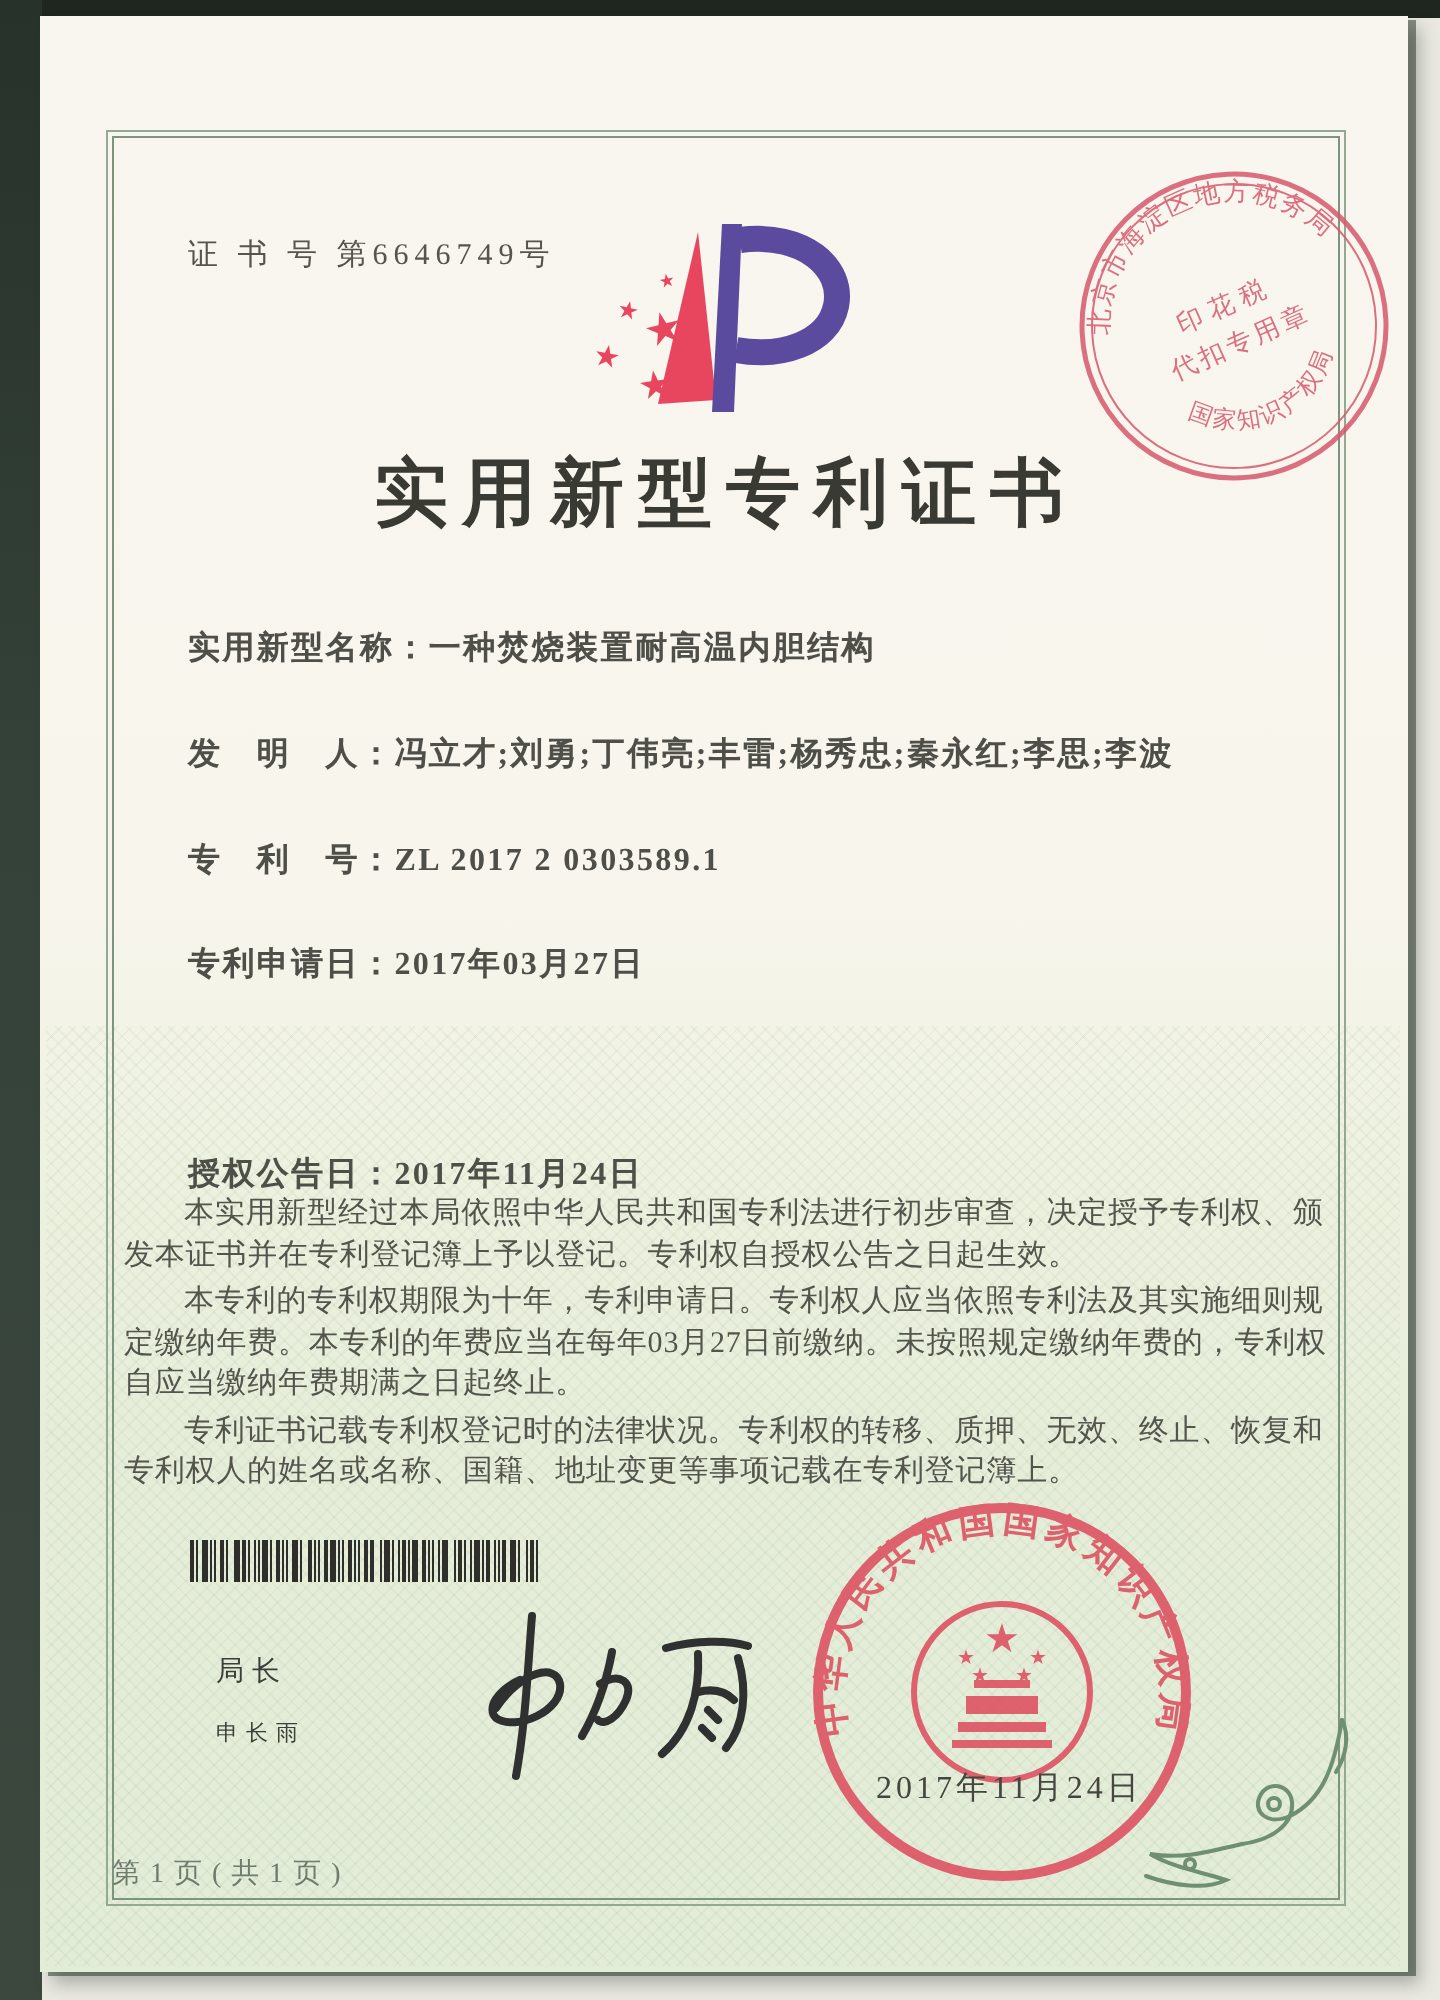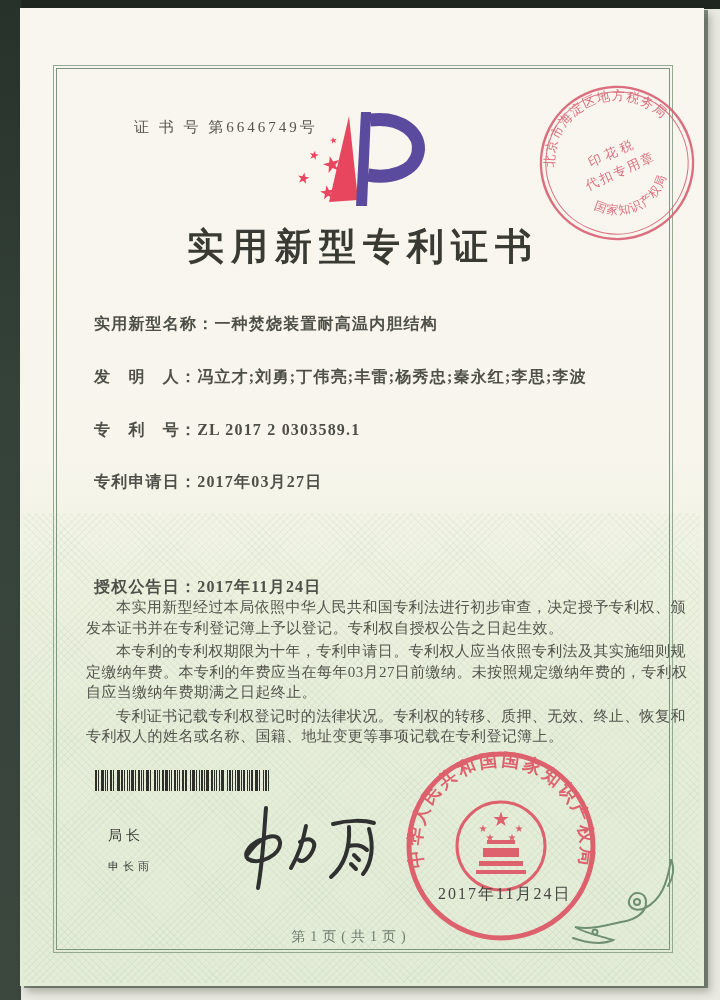--- a/index.html
+++ b/index.html
@@ -22,52 +22,52 @@
     position:absolute; left:3px; top:505px; width:677px; height:470px;
     background-image:
       repeating-linear-gradient(45deg, rgba(110,150,110,.07) 0 1px, transparent 1px 5px),
       repeating-linear-gradient(-45deg, rgba(110,150,110,.07) 0 1px, transparent 1px 5px);
   }
   .frame {
     position:absolute; left:36px; top:60px; width:614px; height:882px;
     border:1.5px solid #7d957f; outline:1px solid #93a994; outline-offset:2px;
   }
 
-  .certno { position:absolute; left:74px; top:110px; font-size:15px; letter-spacing:3px; color:#55554f;margin-left:40px; }
+  .certno { position:absolute; left:74px; top:110px; font-size:15px; letter-spacing:3px; color:#55554f; }
 
   .logo { position:absolute; left:258px; top:96px; }
 
   .title {
     position:absolute; left:36px; top:214px; width:614px; text-align:center;
     font-size:37px; font-weight:bold; letter-spacing:7px; color:#3a3a34;
   }
 
   .field { position:absolute; left:74px; width:566px; font-size:16px; color:#4e4f48; letter-spacing:1.2px; white-space:nowrap;font-weight:bold; }
   .f0{top:306px} .f1{top:359px} .f2{top:412px} .f3{top:464px} .f4{top:516px} .f5{top:569px}
 
-  .paras { position:absolute; left:42px; top:589px; width:606px; font-size:15px; line-height:20.5px; color:#53554d;margin-left:24px; }
+  .paras { position:absolute; left:42px; top:589px; width:606px; font-size:15px; line-height:20.5px; color:#53554d; }
   .paras p { margin:0 0 3px 0; text-indent:2em; letter-spacing:.4px; }
 
   .barcode { position:absolute; left:75px; top:762px; width:205px; height:21px; font-size:0; }
   .barcode i { display:inline-block; height:21px; background:#2e2f2b; vertical-align:top; }
 
   .director-title { position:absolute; left:88px; top:819px; font-size:14px; letter-spacing:4px; color:#3c3e39; }
   .director-name  { position:absolute; left:88px; top:851px; font-size:11px; letter-spacing:4px; color:#3c3e39; }
 
   .signature { position:absolute; left:198px; top:790px; }
 
   .main-seal { position:absolute; left:383px; top:740px; opacity:.88; }
   .seal-date { position:absolute; left:418px; top:876px; font-size:16px; letter-spacing:2px; color:#45463f; }
 
   .tax-seal { position:absolute; left:512px; top:70px; opacity:.85; }
 
   .ornament { position:absolute; left:545px; top:848px; }
 
   .page-footer {
-    position:absolute; left:24px; top:920px; width:614px; text-align:center;
+    position:absolute; left:36px; top:920px; width:614px; 
     font-size:14px; letter-spacing:5px; color:#6f7d6f;
   }
 </style>
 </head>
 <body>
 
 <div class="backing-top"></div>
 <div class="backing-left"></div>
 
 <div class="paper">

